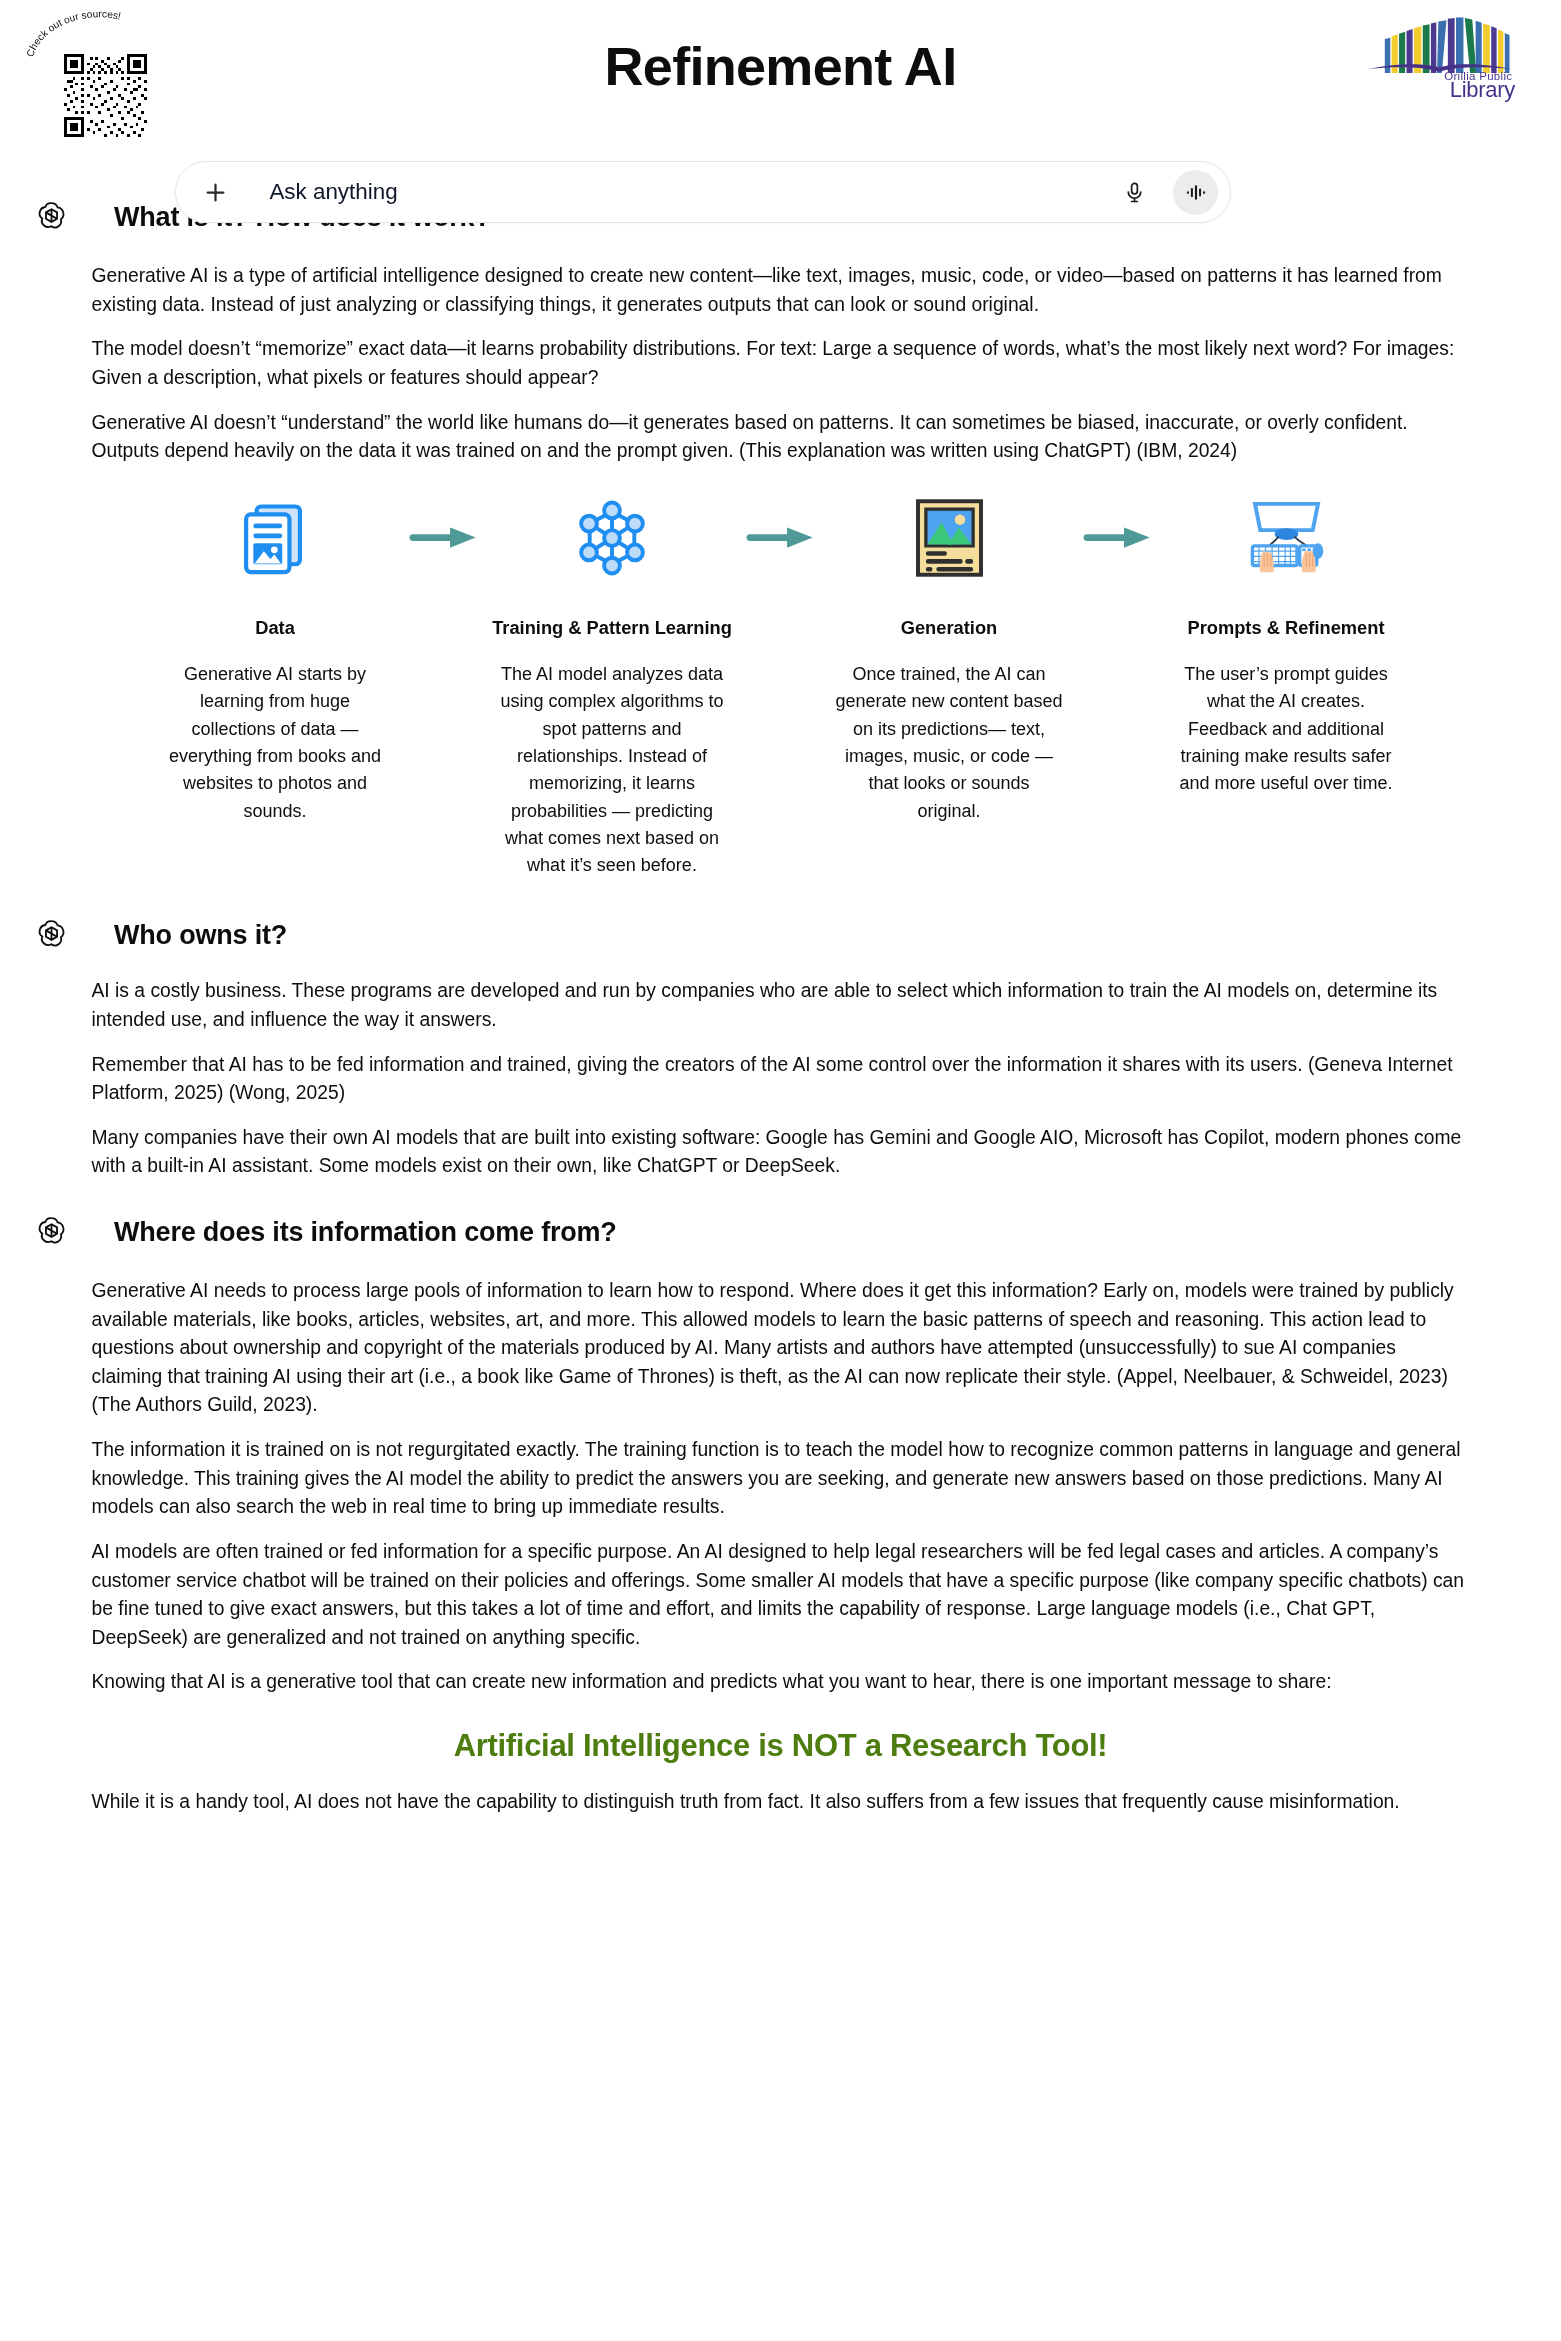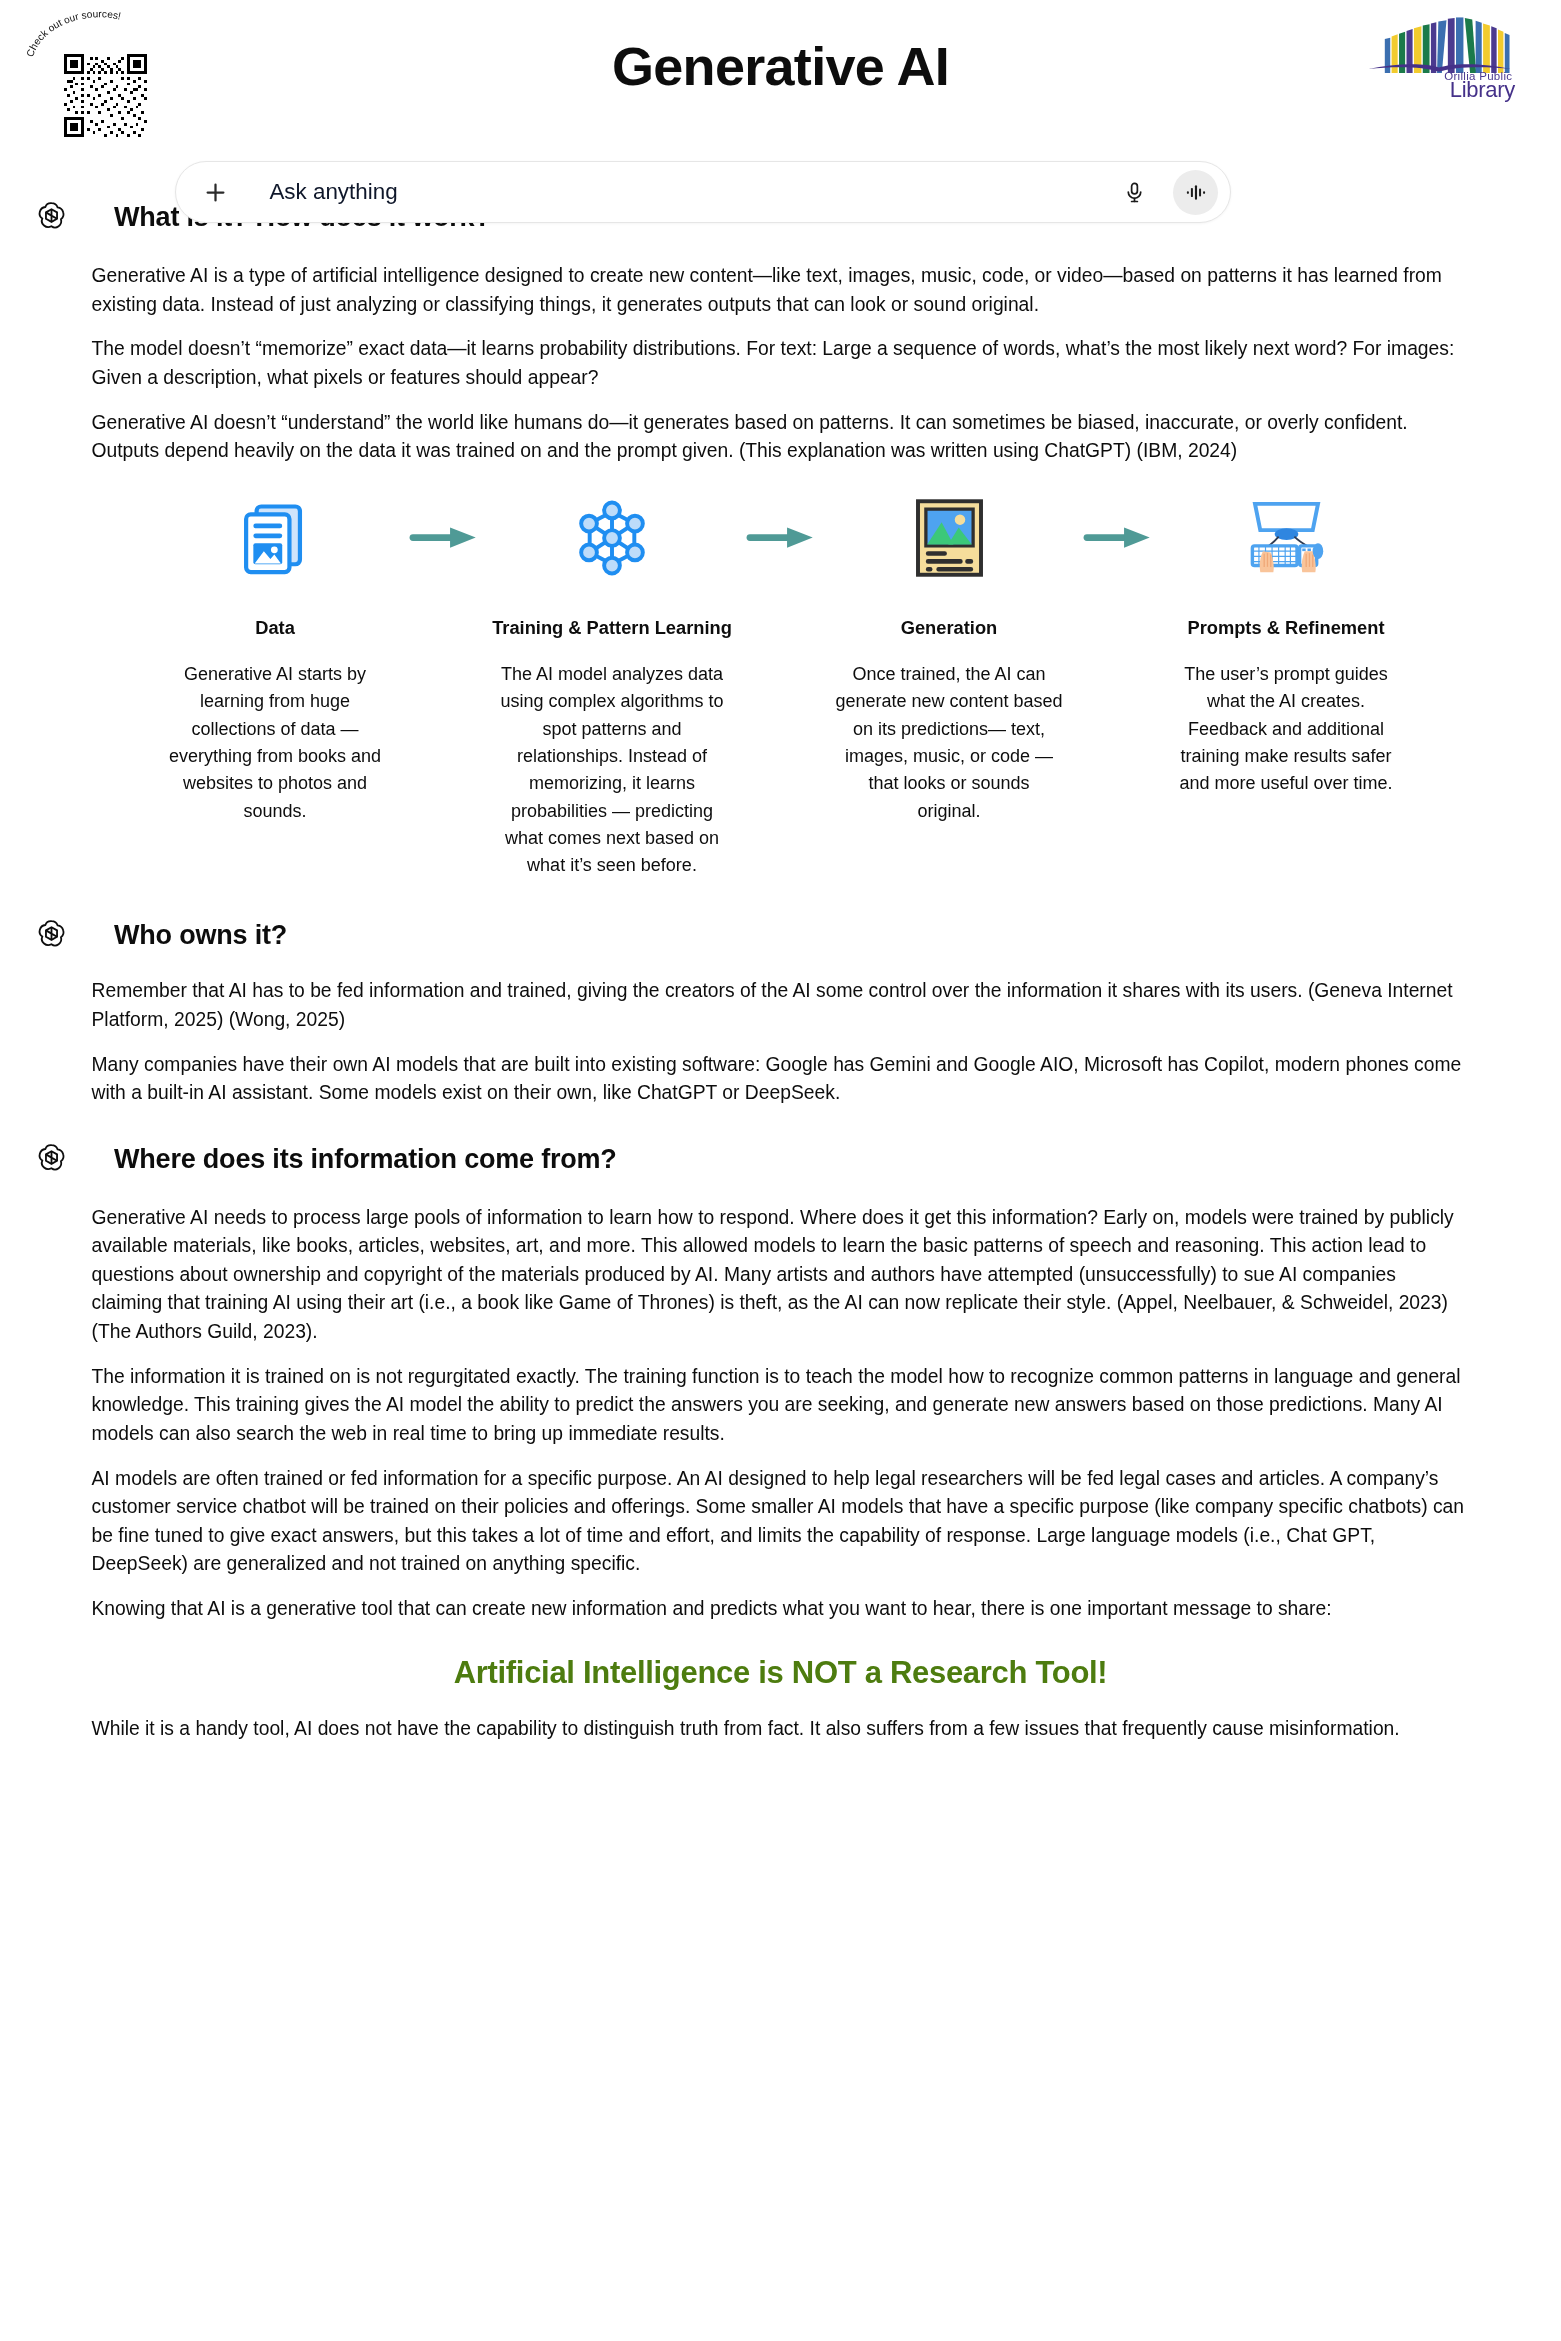--- a/index.html
+++ b/index.html
@@ -347,21 +347,21 @@
         <rect x="26" y="8" width="1" height="1"></rect>
           <rect x="28" y="12" width="1" height="1"></rect>
         <rect x="22" y="20" width="1" height="1"></rect>
           <rect x="24" y="21" width="1" height="1"></rect>
         <rect x="26" y="22" width="1" height="1"></rect>
           <rect x="28" y="23" width="1" height="1"></rect>
       </g>
     </svg>
   </div>
 
-  <div class="page-title">Generative AI</div>
+  <div class="page-title">Refinement AI</div>
 
   <div class="logo-block">
     <svg width="156" height="61" viewBox="0 0 230 90">
       <g>
         <polygon points="38,40 46,38 46,92 38,92" fill="#3b6fb0"></polygon>
         <polygon points="48,36 57,33 57,92 48,92" fill="#f2cb2e"></polygon>
         <polygon points="59,32 68,29 68,92 59,92" fill="#1b7a4a"></polygon>
         <polygon points="70,28 79,25 79,92 70,92" fill="#4b3a8f"></polygon>
         <polygon points="81,24 92,21 92,92 81,92" fill="#f2cb2e"></polygon>
         <polygon points="94,20 104,18 104,92 94,92" fill="#1b7a4a"></polygon>
@@ -571,20 +571,21 @@
     <span class="oai-logo">
       <svg width="35" height="35" viewBox="0 0 24 24" fill="none" stroke="#0d0d0d" stroke-width="1.25">
         <path d="M12.1 2.2c1.9 0 3.5 1.2 4.1 2.9 1.8.2 3.3 1.5 3.8 3.3.6 1.8-.1 3.7-1.5 4.8.5 1.8-.1 3.7-1.6 4.8-1.5 1.1-3.5 1.1-5 0-1.6.9-3.6.7-5-.5-1.4-1.2-1.9-3.1-1.2-4.8-1.5-1-2.2-2.9-1.7-4.7.5-1.8 2-3 3.8-3.2.6-1.7 2.3-2.8 4.3-2.6z"></path>
         <path d="M12 6.3 8.2 8.5v4.4L12 15l3.8-2.1V8.5z"></path>
         <path d="M12 6.3V10.7l3.8 2.2M12 15v-4.3L8.2 8.5"></path>
       </svg>
     </span>
     <span class="section-title">Who owns it?</span>
   </div>
   <div class="body-block" style="margin-top:24.4px;">
+    <p class="para">AI is a costly business. These programs are developed and run by companies who are able to select which information to train the AI models on, determine its intended use, and influence the way it answers.</p>
     <p class="para">Remember that AI has to be fed information and trained, giving the creators of the AI some control over the information it shares with its users. (Geneva Internet Platform, 2025) (Wong, 2025)</p>
     <p class="para">Many companies have their own AI models that are built into existing software: Google has Gemini and Google AIO, Microsoft has Copilot, modern phones come with a built-in AI assistant. Some models exist on their own, like ChatGPT or DeepSeek.</p>
   </div>
 </div>
 
 <div style="margin-top:34px;">
   <div class="section-head">
     <span class="oai-logo">
       <svg width="35" height="35" viewBox="0 0 24 24" fill="none" stroke="#0d0d0d" stroke-width="1.25">
         <path d="M12.1 2.2c1.9 0 3.5 1.2 4.1 2.9 1.8.2 3.3 1.5 3.8 3.3.6 1.8-.1 3.7-1.5 4.8.5 1.8-.1 3.7-1.6 4.8-1.5 1.1-3.5 1.1-5 0-1.6.9-3.6.7-5-.5-1.4-1.2-1.9-3.1-1.2-4.8-1.5-1-2.2-2.9-1.7-4.7.5-1.8 2-3 3.8-3.2.6-1.7 2.3-2.8 4.3-2.6z"></path>

